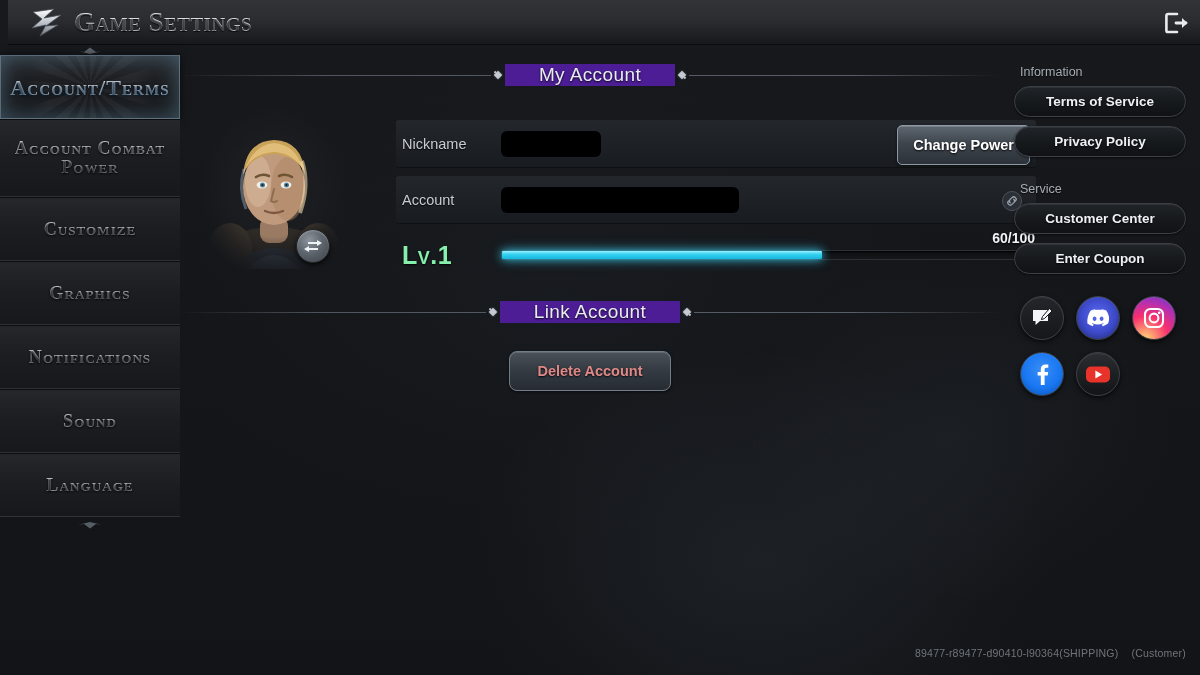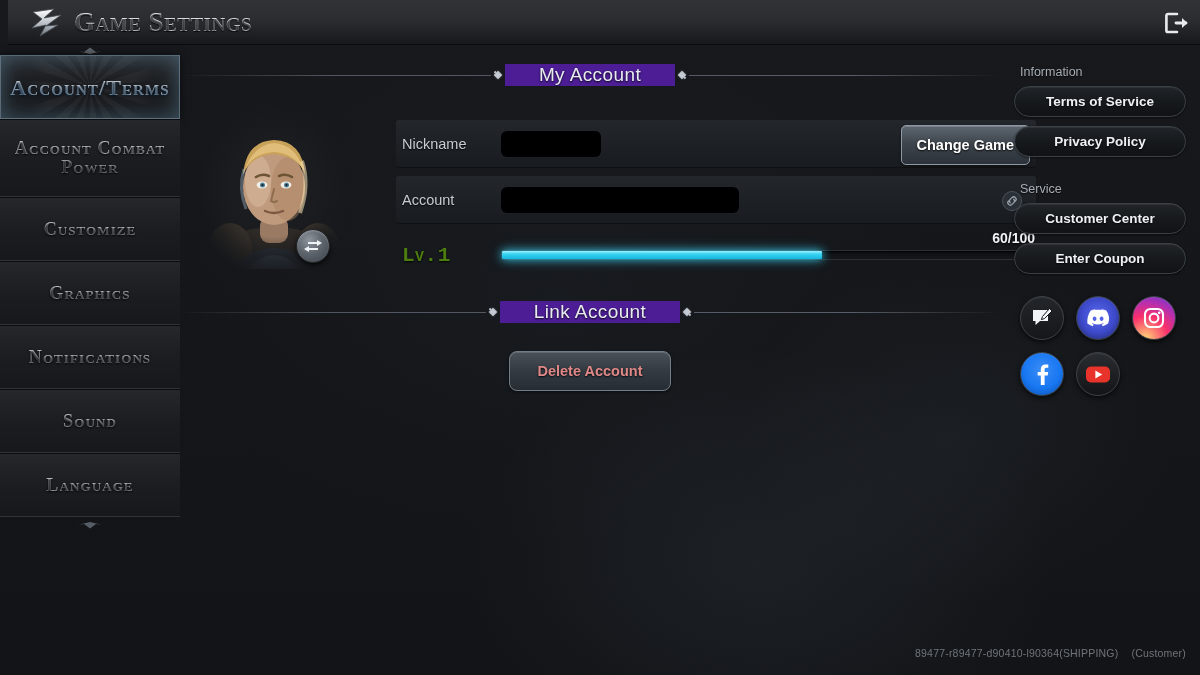--- a/index.html
+++ b/index.html
@@ -146,23 +146,23 @@
     text-shadow:0 1px 2px rgba(0,0,0,0.9);
     box-shadow:0 1px 3px rgba(0,0,0,0.6), inset 0 1px 0 rgba(255,255,255,0.18);
   }
   .link-icon {
     position:absolute; right:14px; top:14px; width:20px; height:20px; border-radius:50%;
     background:#2b3036; border:1px solid #4c535b;
     display:flex; align-items:center; justify-content:center;
   }
   .lvrow { position:relative; height:46px; display:flex; align-items:center; }
   .lv {
-    width:105px; padding-left:6px; font-family:Liberation Mono, monospace;
-    font-variant:small-caps; font-weight:700; font-size:21px; letter-spacing:0.5px;
-    color:#4d7c0f; text-shadow:0 1px 2px rgba(0,0,0,0.9);
+    width:105px; padding-left:6px; font-family:Liberation Sans, sans-serif;
+    font-variant:small-caps; font-weight:700; font-size:25px; letter-spacing:0.5px;
+    color:#86efac; text-shadow:0 1px 2px rgba(0,0,0,0.9);
   }
   .xp-outer {
     position:relative; flex:1; height:10px; border-radius:2px;
     background:linear-gradient(180deg,#0c0e10 0%,#15181b 100%);
     border:1px solid #2c3137;
     box-shadow:inset 0 1px 2px rgba(0,0,0,0.9);
   }
   .xp-fill {
     height:100%; border-radius:1px;
     background:linear-gradient(180deg,#9ff0ff 0%,#35d2f2 40%,#18b6dd 100%);
@@ -339,21 +339,21 @@
         </svg>
       </div>
     </div>
 
     <div class="rows">
 
       <div class="row">
         <span class="rlabel">Nickname</span>
         <span class="redact" style="width:100px"></span>
         <div class="btn-change">
-          <span>Change Game</span>
+          <span>Change Power</span>
         </div>
       </div>
 
       <div class="row">
         <span class="rlabel">Account</span>
         <span class="redact" style="width:238px"></span>
         <div class="link-icon">
           <svg width="12" height="12" viewBox="0 0 12 12">
             <path d="M4.2 7.8 A2.4 2.4 0 0 1 4.2 4.4 L6 2.6 A2.4 2.4 0 0 1 9.4 6" fill="none" stroke="#9aa2ab" stroke-width="1.3" stroke-linecap="round"></path>
             <path d="M7.8 4.2 A2.4 2.4 0 0 1 7.8 7.6 L6 9.4 A2.4 2.4 0 0 1 2.6 6" fill="none" stroke="#9aa2ab" stroke-width="1.3" stroke-linecap="round"></path>

